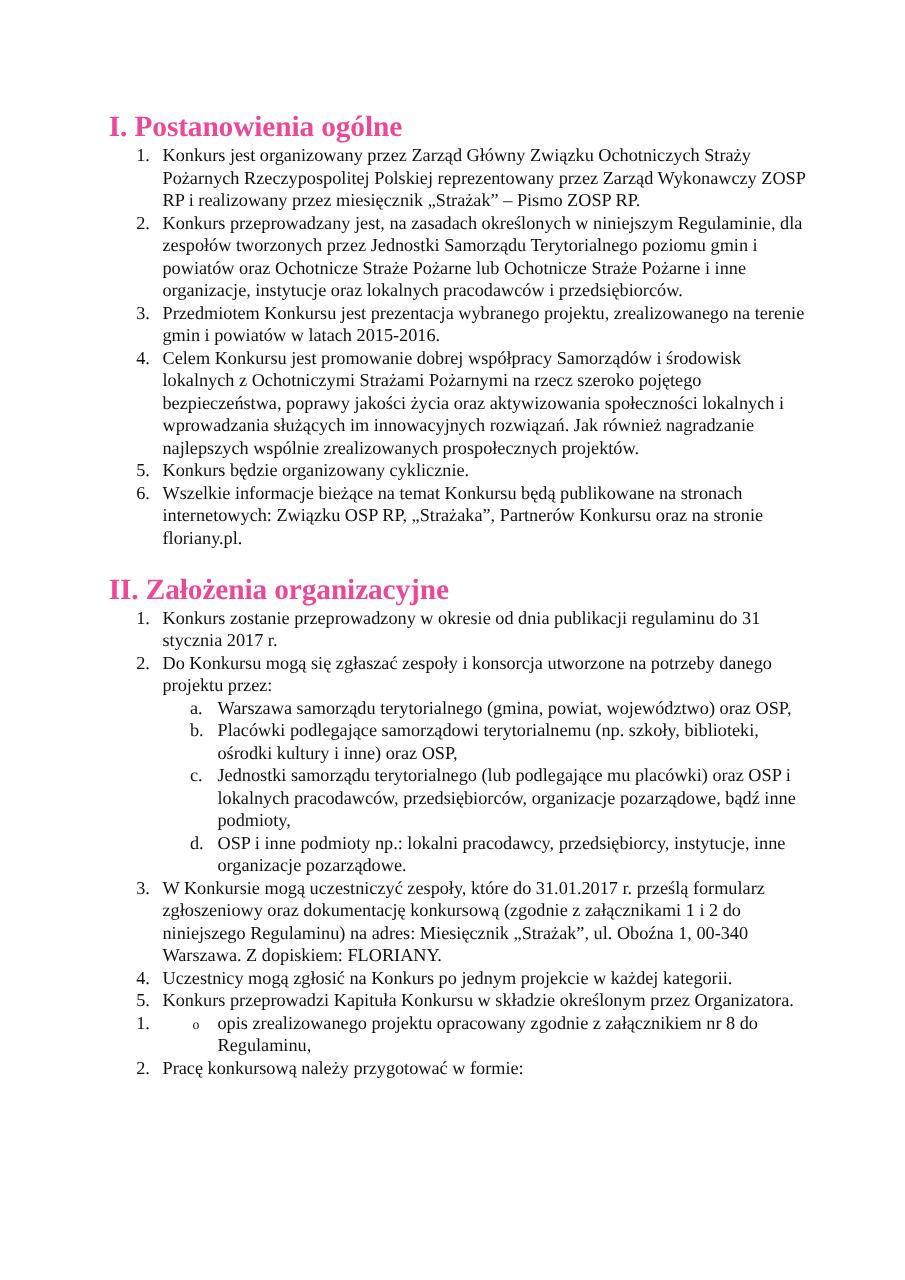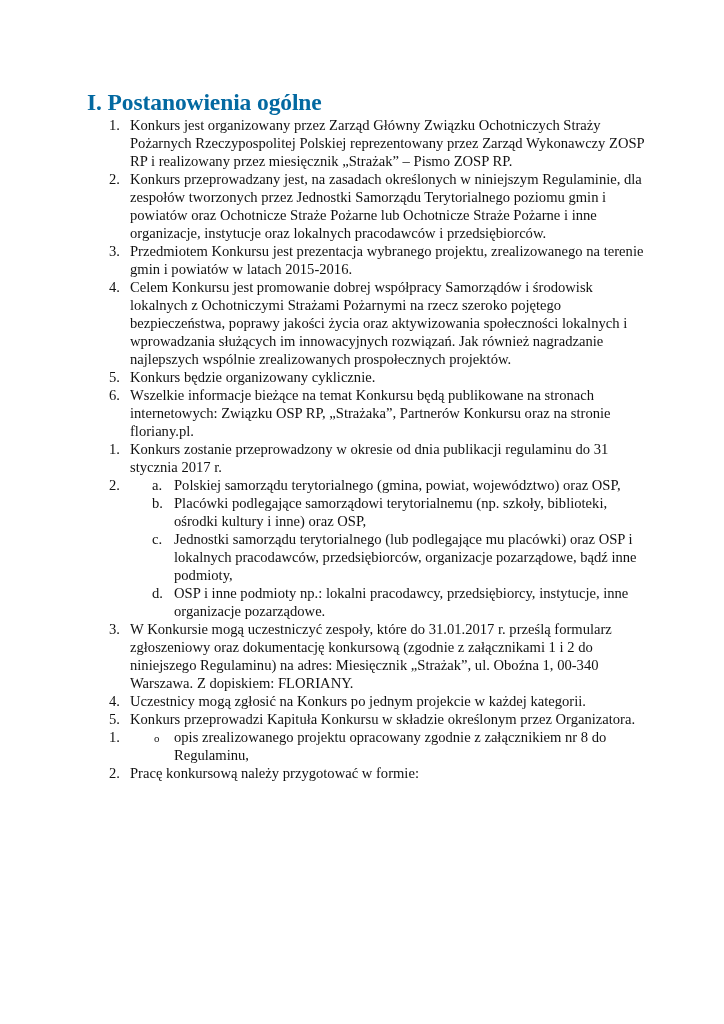--- a/index.html
+++ b/index.html
@@ -27,21 +27,21 @@
       top: 88px;
       width: 560px;
     }
     h1.section-heading {
       font-family: "Liberation Serif", "DejaVu Serif", serif;
       font-weight: bold;
       font-size: 23.5px;
       line-height: 28px;
       margin: 0;
       padding: 0;
-      color: #0369a1;
+      color: #ec4899;
       letter-spacing: -0.1px;
     }
     ol.main-list {
       list-style: none;
       margin: 0;
       padding: 0;
     }
     li.item {
       position: relative;
       padding-left: 43px;
@@ -110,31 +110,33 @@
       <li class="item">
         <span class="num">5.</span>
         <span class="text">Konkurs będzie organizowany cyklicznie.</span>
       </li>
       <li class="item">
         <span class="num">6.</span>
         <span class="text">Wszelkie informacje bieżące na temat Konkursu będą publikowane na stronach internetowych: Związku OSP RP, „Strażaka”, Partnerów Konkursu oraz na stronie floriany.pl.</span>
       </li>
     </ol>
 
+    <h1 class="section-heading sec2-heading">II. Założenia organizacyjne</h1>
     <ol class="main-list sec2-list">
       <li class="item">
         <span class="num">1.</span>
         <span class="text">Konkurs zostanie przeprowadzony w okresie od dnia publikacji regulaminu do 31 stycznia 2017 r.</span>
       </li>
       <li class="item">
         <span class="num">2.</span>
+        <span class="text">Do Konkursu mogą się zgłaszać zespoły i konsorcja utworzone na potrzeby danego projektu przez:</span>
         <ol class="sub-list">
           <li class="subitem">
             <span class="letter">a.</span>
-            <span class="text">Polskiej samorządu terytorialnego (gmina, powiat, województwo) oraz OSP,</span>
+            <span class="text">Warszawa samorządu terytorialnego (gmina, powiat, województwo) oraz OSP,</span>
           </li>
           <li class="subitem">
             <span class="letter">b.</span>
             <span class="text">Placówki podlegające samorządowi terytorialnemu (np. szkoły, biblioteki, ośrodki kultury i inne) oraz OSP,</span>
           </li>
           <li class="subitem">
             <span class="letter">c.</span>
             <span class="text">Jednostki samorządu terytorialnego (lub podlegające mu placówki) oraz OSP i lokalnych pracodawców, przedsiębiorców, organizacje pozarządowe, bądź inne podmioty,</span>
           </li>
           <li class="subitem">

